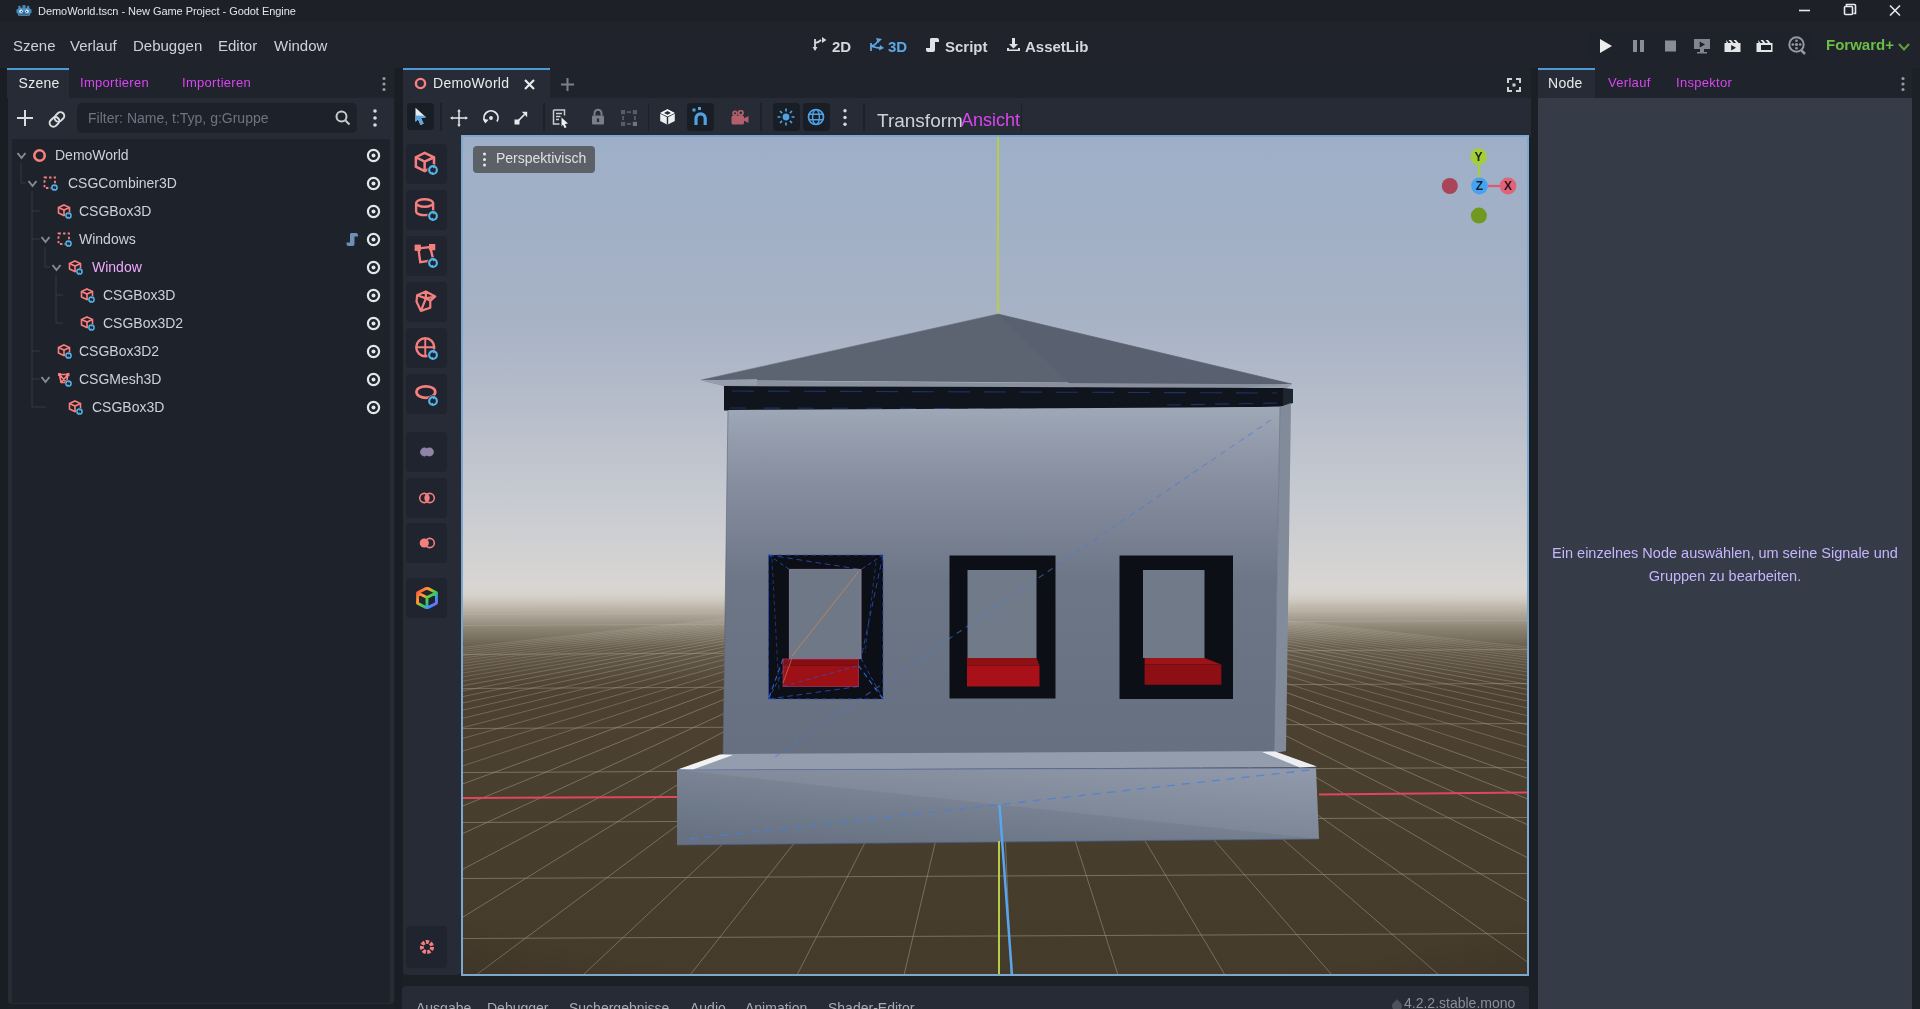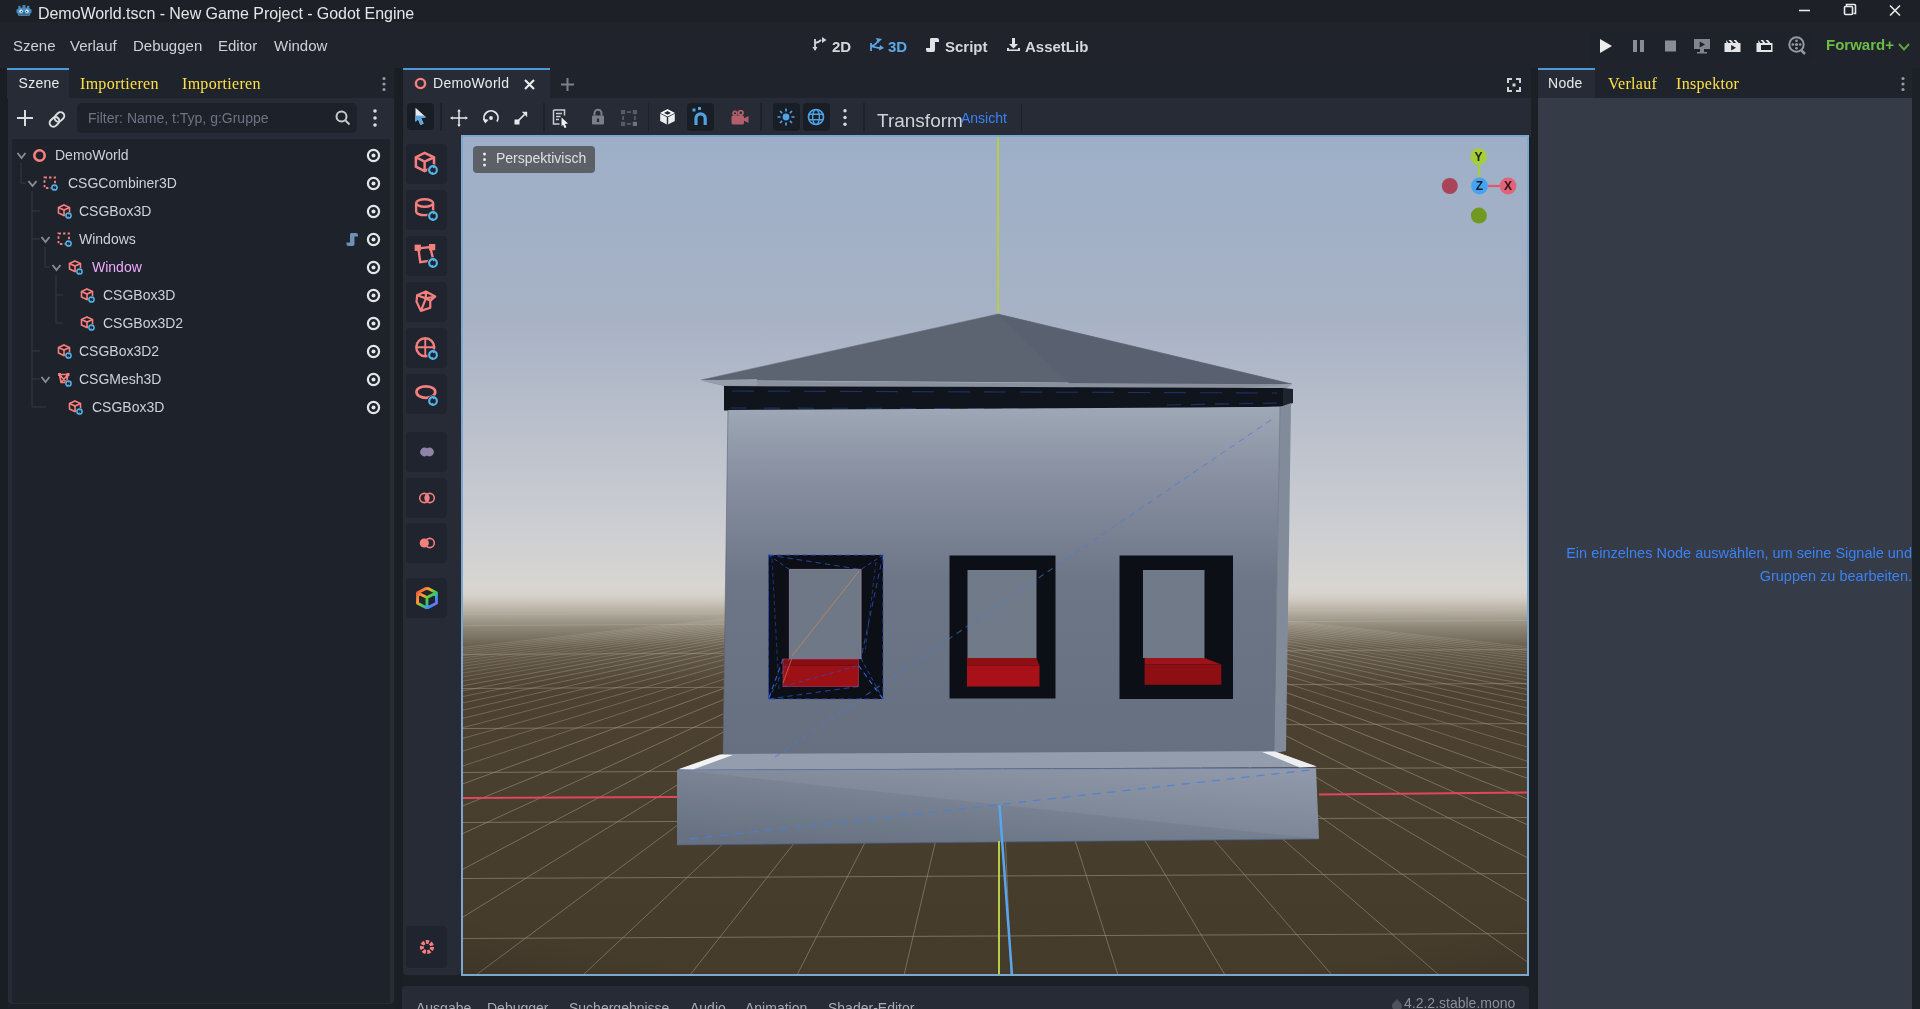--- a/index.html
+++ b/index.html
@@ -1,27 +1,27 @@
 <!DOCTYPE html>
 <html><head><meta charset="utf-8">
 <style>
   * { margin:0; padding:0; box-sizing:border-box; }
   html,body { width:1920px; height:1009px; overflow:hidden; background:#1b1f26;
     font-family:"Liberation Sans", sans-serif; }
   .abs { position:absolute; }
   #root { position:absolute; left:0; top:0; width:1920px; height:1009px; }
   .titlebar { left:0; top:0; width:1920px; height:22px; background:#1d2027; }
-  .titletext { left:38px; top:4.5px; font-size:16px; color:#e3e5e8; letter-spacing:-0.05px; }
+  .titletext { left:38px; top:4.5px; font-size:11px; color:#e3e5e8; letter-spacing:-0.05px; }
   .menubar { left:0; top:22px; width:1920px; height:46px; background:#20232c; }
   .menuitem { position:absolute; top:37px; font-size:15px; color:#cdd1d7; }
   .ctr { position:absolute; top:38px; font-size:15px; font-weight:bold; color:#d4d7dc; }
   .tabstrip { background:#1f232c; }
   .tab-active { position:absolute; background:#262b35; border-top:2px solid #4d9bd6; }
   .tabtxt { font-size:14px; color:#e8eaed; letter-spacing:0.3px; }
-  .tabtxt-dim { font-size:16px; color:#fde047; letter-spacing:0.3px;font-family:Liberation Serif, serif; }
+  .tabtxt-dim { font-size:13px; color:#d946ef; letter-spacing:0.3px; }
   .panel { background:#262b35; }
 </style></head>
 <body>
 <div id="root">
 
 <div class="abs titlebar"></div>
 <svg class="abs" style="left:16px;top:4px" width="16" height="15" viewBox="0 0 21 20">
   <g fill="#478cbf">
     <rect x="2" y="5" width="17" height="11" rx="3"></rect>
     <rect x="0.5" y="7" width="4" height="5"></rect>
@@ -468,21 +468,21 @@
     </svg>
 <svg class="abs" style="left:842px;top:108px" width="6" height="19" viewBox="0 0 6 19">
       <g fill="#d7dade">
         <circle cx="3" cy="2.8" r="1.7"></circle>
         <circle cx="3" cy="9.5" r="1.7"></circle>
         <circle cx="3" cy="16.2" r="1.7"></circle>
       </g>
     </svg>
 <div class="abs" style="left:863px;top:103px;width:1.5px;height:28px;background:#1d222a"></div>
 <div class="abs" style="left:877px;top:110px;font-size:19px;color:#ced2d8">Transform</div>
-<div class="abs" style="left:961px;top:110px;font-size:14px;color:#3b82f6">Ansicht</div>
+<div class="abs" style="left:961px;top:110px;font-size:18px;color:#d946ef">Ansicht</div>
 <div class="abs" style="left:1020.5px;top:103px;width:1.5px;height:28px;background:#1d222a"></div>
 
 <div class="abs" style="left:395px;top:68px;width:7.5px;height:941px;background:#1a1d24"></div>
 <div class="abs panel" style="left:402.5px;top:137px;width:58px;height:838px;border-radius:0 0 4px 4px"></div>
 
 <div class="abs" style="left:406px;top:143.6px;width:41px;height:40px;background:#20242e;border-radius:4px"></div>
     <svg class="abs" style="left:414.0px;top:151.1px" width="25" height="25" viewBox="0 0 20 20">
       <path d="M8.5 1.5 L16 5 V12.5 L8.5 16 L1.5 12.5 V5 z M1.5 5 L8.5 8.5 L16 5 M8.5 8.5 V16" stroke="#f47f7f" stroke-width="2" fill="none"></path>
       <g transform="translate(11.2,11.2)">
         <circle cx="4" cy="4" r="4.6" fill="#20242e"></circle>
@@ -803,16 +803,16 @@
 <div class="abs tabtxt-dim" style="left:1608px;top:75px">Verlauf</div>
 <div class="abs tabtxt-dim" style="left:1676px;top:75px">Inspektor</div>
 <svg class="abs" style="left:1900px;top:76px" width="6" height="16" viewBox="0 0 6 16">
       <g fill="#969aa2">
         <circle cx="3" cy="2.5" r="1.6"></circle>
         <circle cx="3" cy="8" r="1.6"></circle>
         <circle cx="3" cy="13.5" r="1.6"></circle>
       </g>
     </svg>
 <div class="abs" style="left:1538px;top:98px;width:374px;height:911px;background:#353b47"></div>
-<div class="abs" style="left:1538px;top:542px;width:374px;height:46px;font-size:14.5px;color:#3b82f6;text-align:right;line-height:22.5px">Ein einzelnes Node auswählen, um seine Signale und<br>Gruppen zu bearbeiten.</div>
+<div class="abs" style="left:1538px;top:542px;width:374px;height:46px;font-size:14.5px;color:#c4b5fd;text-align:center;line-height:22.5px">Ein einzelnes Node auswählen, um seine Signale und<br>Gruppen zu bearbeiten.</div>
 <div class="abs" style="left:1912px;top:68px;width:8px;height:941px;background:#1c2027"></div>
 
 </div>
 
 </body></html>

